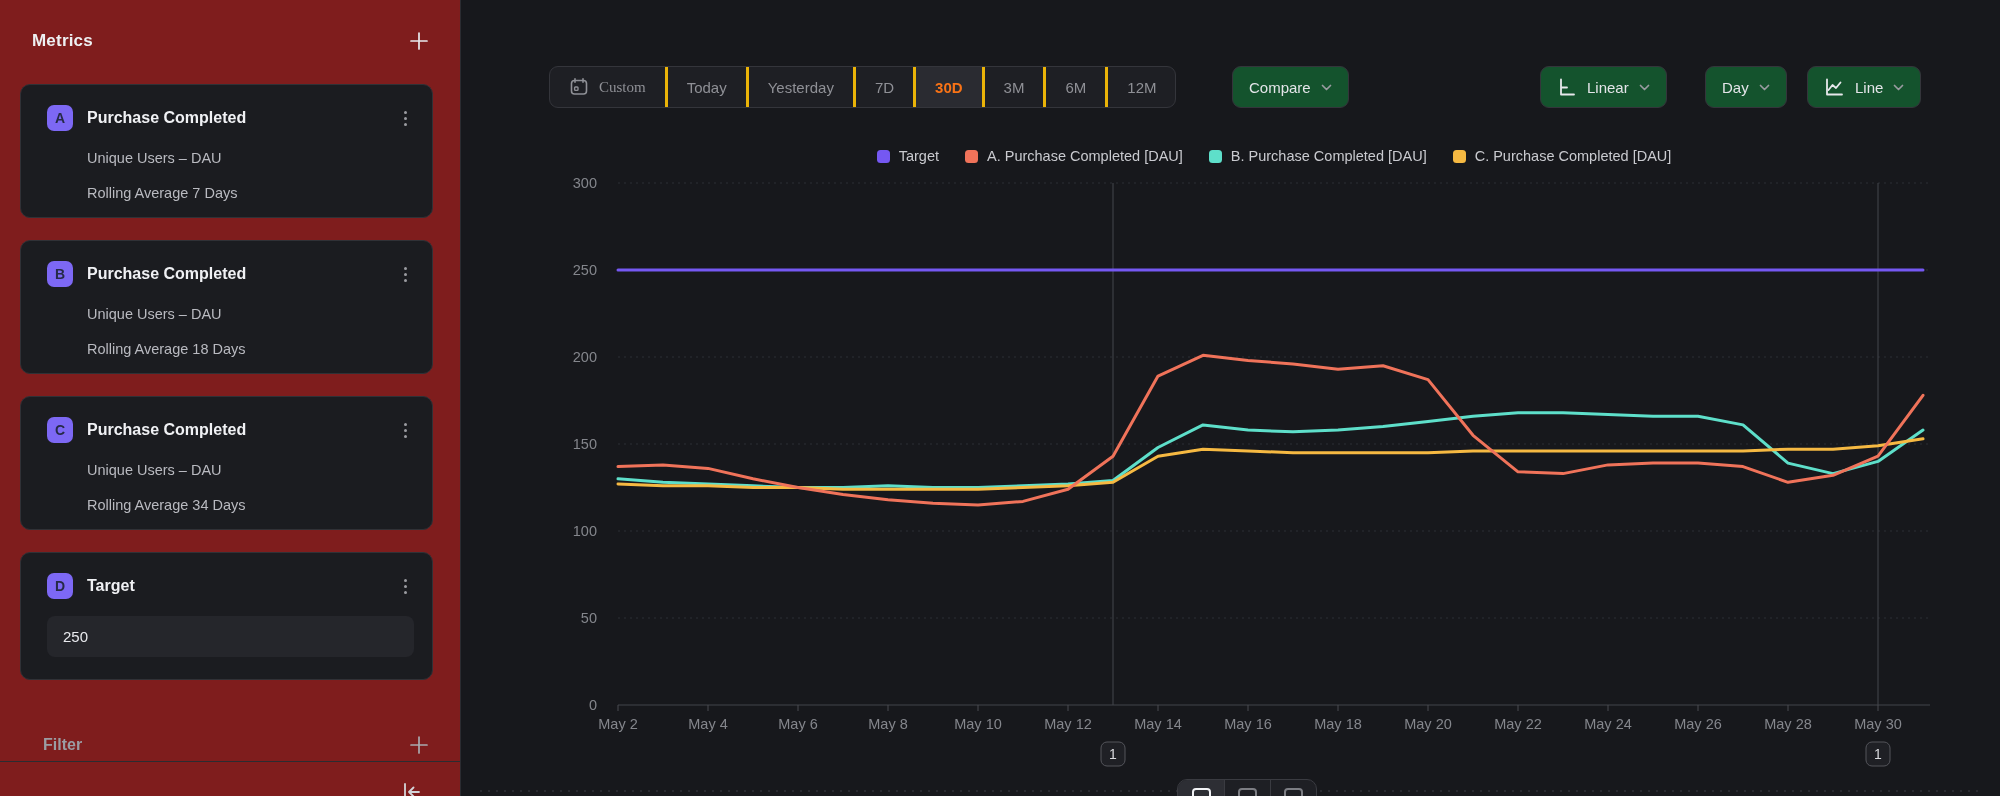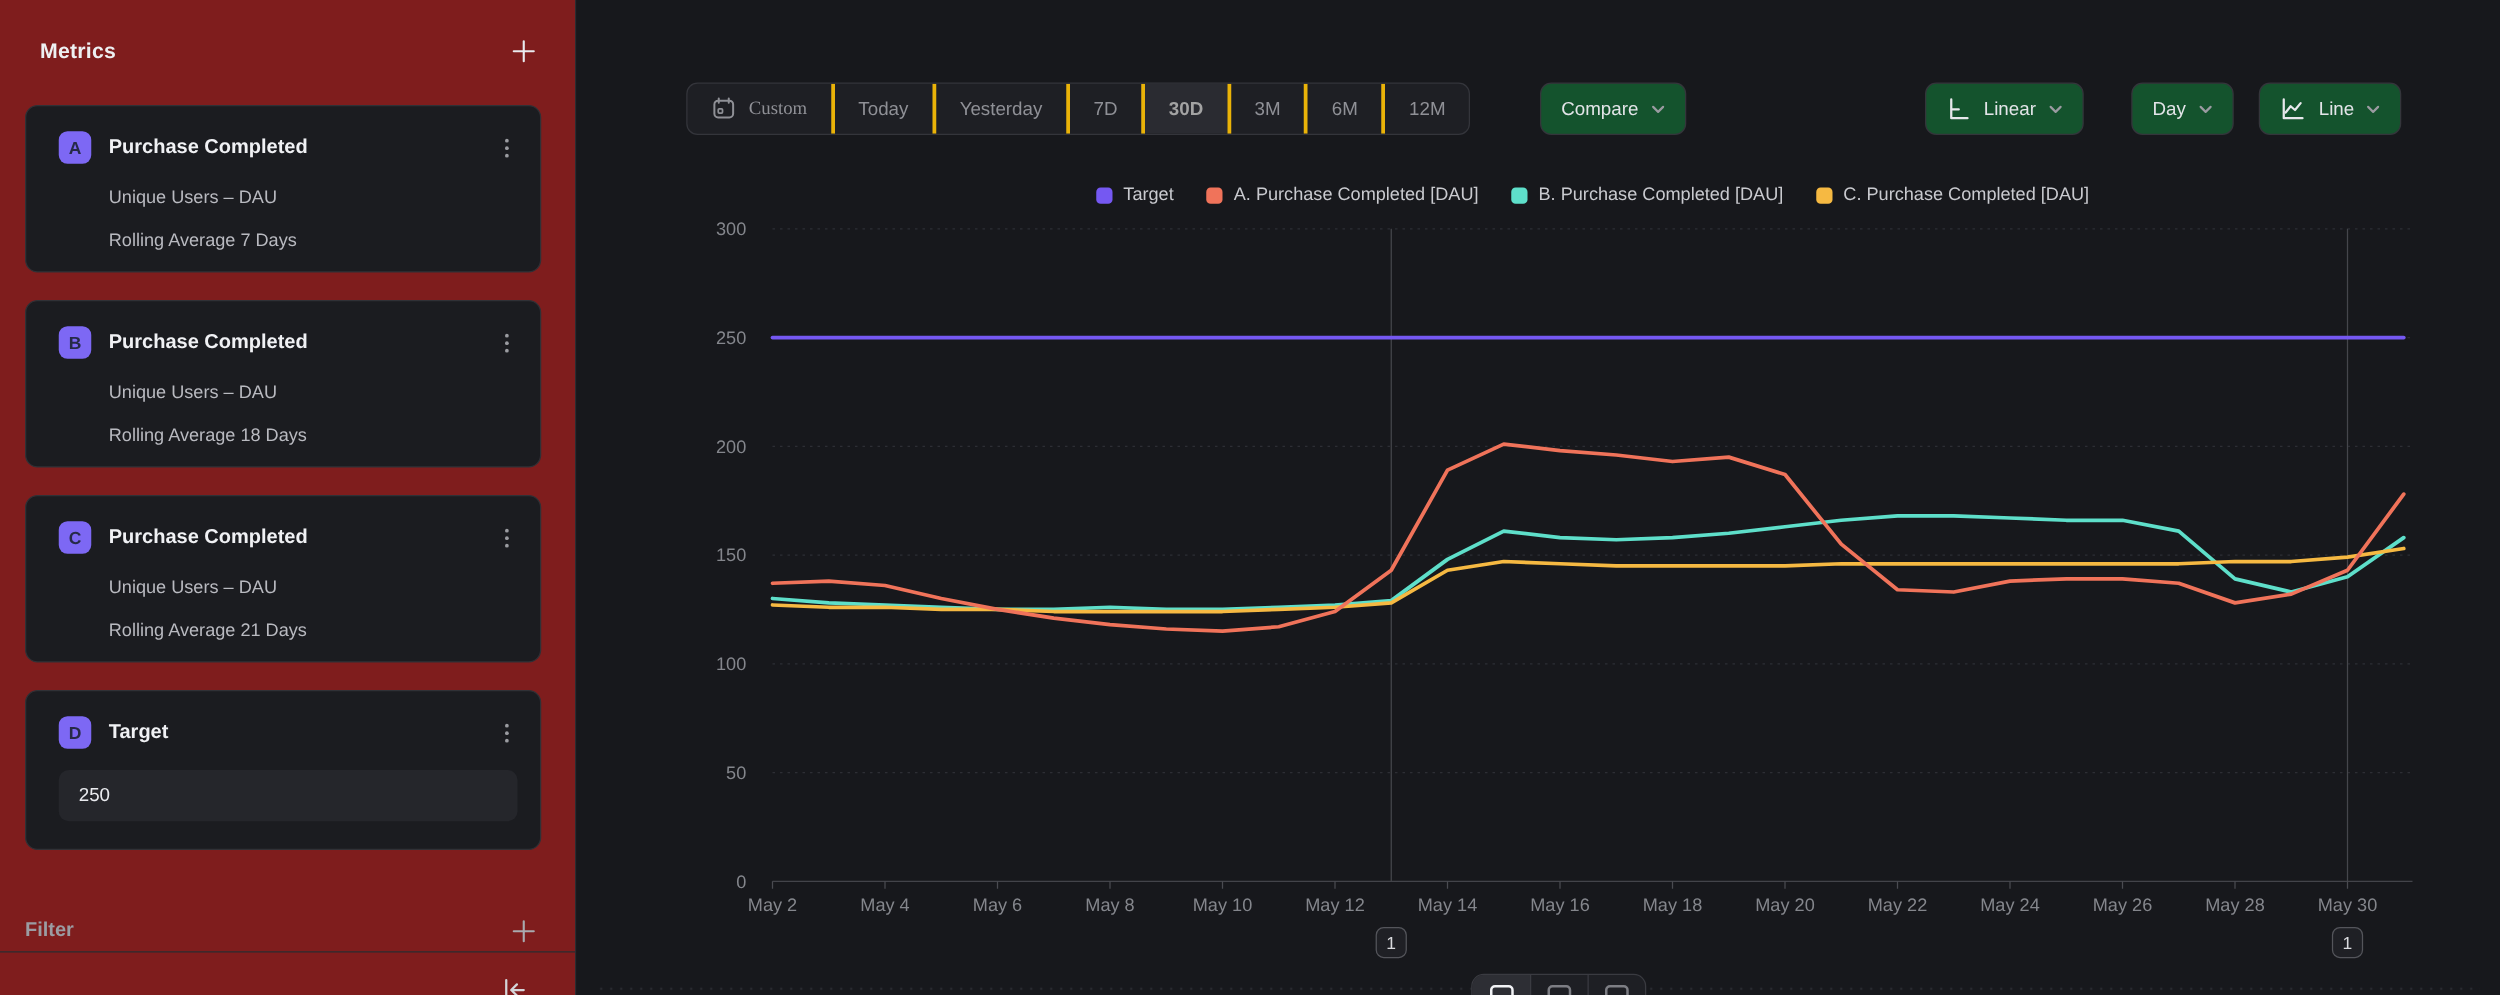--- a/index.html
+++ b/index.html
@@ -33,39 +33,39 @@
   }
   .card-title { margin-left:14px; color:#f0f1f4; font-size:16px; font-weight:700; flex:1 1 auto; }
   .kebab { width:18px; height:22px; display:flex; flex-direction:column; align-items:center; justify-content:center; gap:3px; cursor:pointer; }
   .kebab i { width:3px; height:3px; border-radius:50%; background:#9b9ca1; }
   .card-line { margin:19px 0 0 40px; color:#b9bac0; font-size:14.5px; }
   .target-input {
     margin-top:17px; width:100%; height:41px; border:none; outline:none;
     background:#25262b; border-radius:8px; color:#e9eaee; font-size:15px;
     padding:0 16px; font-family:"Liberation Sans", sans-serif;
   }
-  .filter-row { position:absolute; left:20px; right:28px; top:730px; height:30px;
+  .filter-row { position:absolute; left:43px; right:28px; top:730px; height:30px;
     display:flex; align-items:center; justify-content:space-between; }
   .filter-label { color:#9b9ca2; font-size:16px; font-weight:700; }
   .sidebar-divider { position:absolute; left:0; right:0; top:761px; height:1px; background:#2b2c31; }
   .collapse-btn { position:absolute; left:400px; top:780px; width:28px; height:24px; cursor:pointer; }
   
   .main { position:absolute; left:461px; top:0; width:1539px; height:796px; background:#17181c; }
   .range-control {
     position:absolute; left:88px; top:66px; height:42px;
     display:flex; align-items:stretch; border:1px solid #34353b; border-radius:9px;
     background:#1e1f24; overflow:hidden;
   }
   .range-seg {
     display:flex; align-items:center; justify-content:center; gap:10px;
     padding:0 19px; color:#8f9096; font-size:15px; cursor:pointer; white-space:nowrap;
     border-left:3px solid #eab308;
   }
   .range-seg:first-child { border-left:none;font-family:Liberation Serif, serif; }
-  .range-seg.active { background:#2a2b31; color:#a3a3a3; font-weight:700; }
+  .range-seg.active { background:#2a2b31; color:#f97316; font-weight:700; }
   .toolbar-btn {
     position:absolute; top:66px; height:42px; display:flex; align-items:center; gap:10px;
     border:1px solid #34353b; border-radius:9px; padding:0 16px; cursor:pointer;
     color:#e4e5e9; font-size:15px; font-weight:400; background:#14532d;
   }
   .btn-compare { left:771px; }
   .btn-scale   { left:1079px; }
   .btn-interval{ left:1244px; }
   .btn-type    { left:1346px; }
   .chev { display:block; }
@@ -140,21 +140,21 @@
       <div class="card-head">
         <span class="badge">C</span>
         <span class="card-title">Purchase Completed</span>
         <span class="kebab">
             <i></i>
             <i></i>
             <i></i>
           </span>
       </div>
       <div class="card-line">Unique Users – DAU</div>
-      <div class="card-line">Rolling Average 21 Days</div>
+      <div class="card-line">Rolling Average 34 Days</div>
     </div>
 
     <div class="metric-card card-d">
       <div class="card-head">
         <span class="badge">D</span>
         <span class="card-title">Target</span>
         <span class="kebab">
             <i></i>
             <i></i>
             <i></i>

